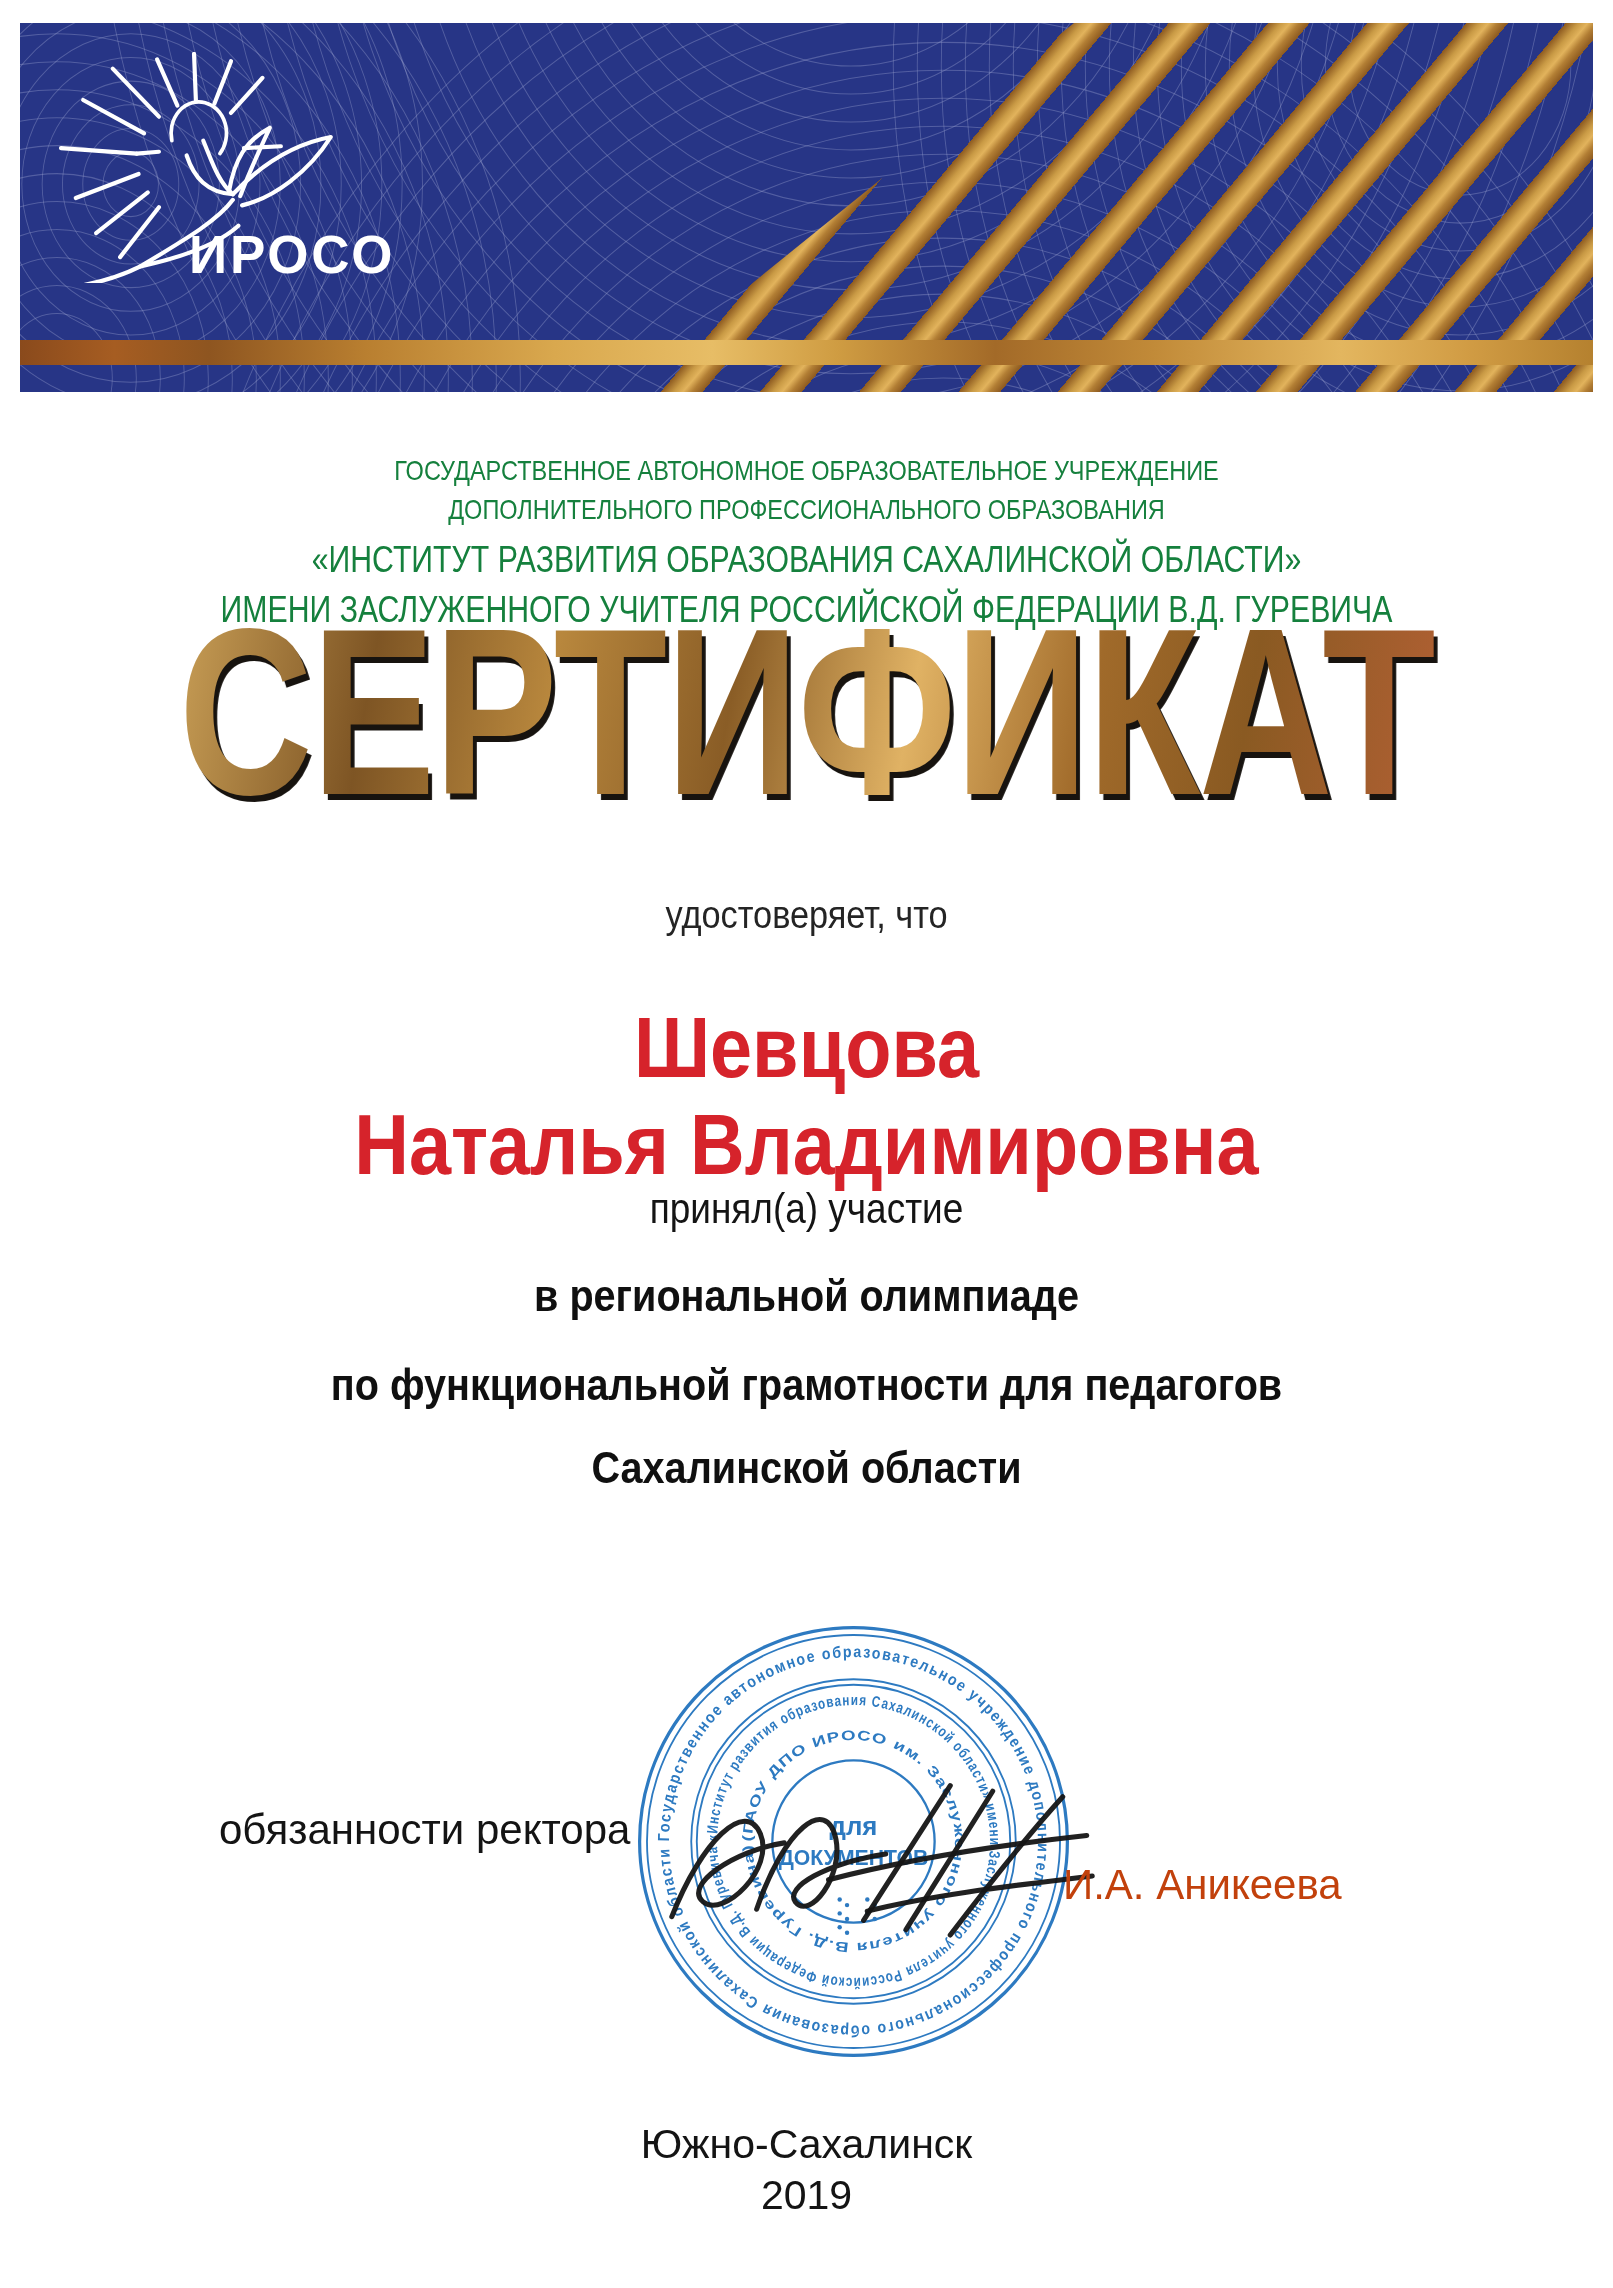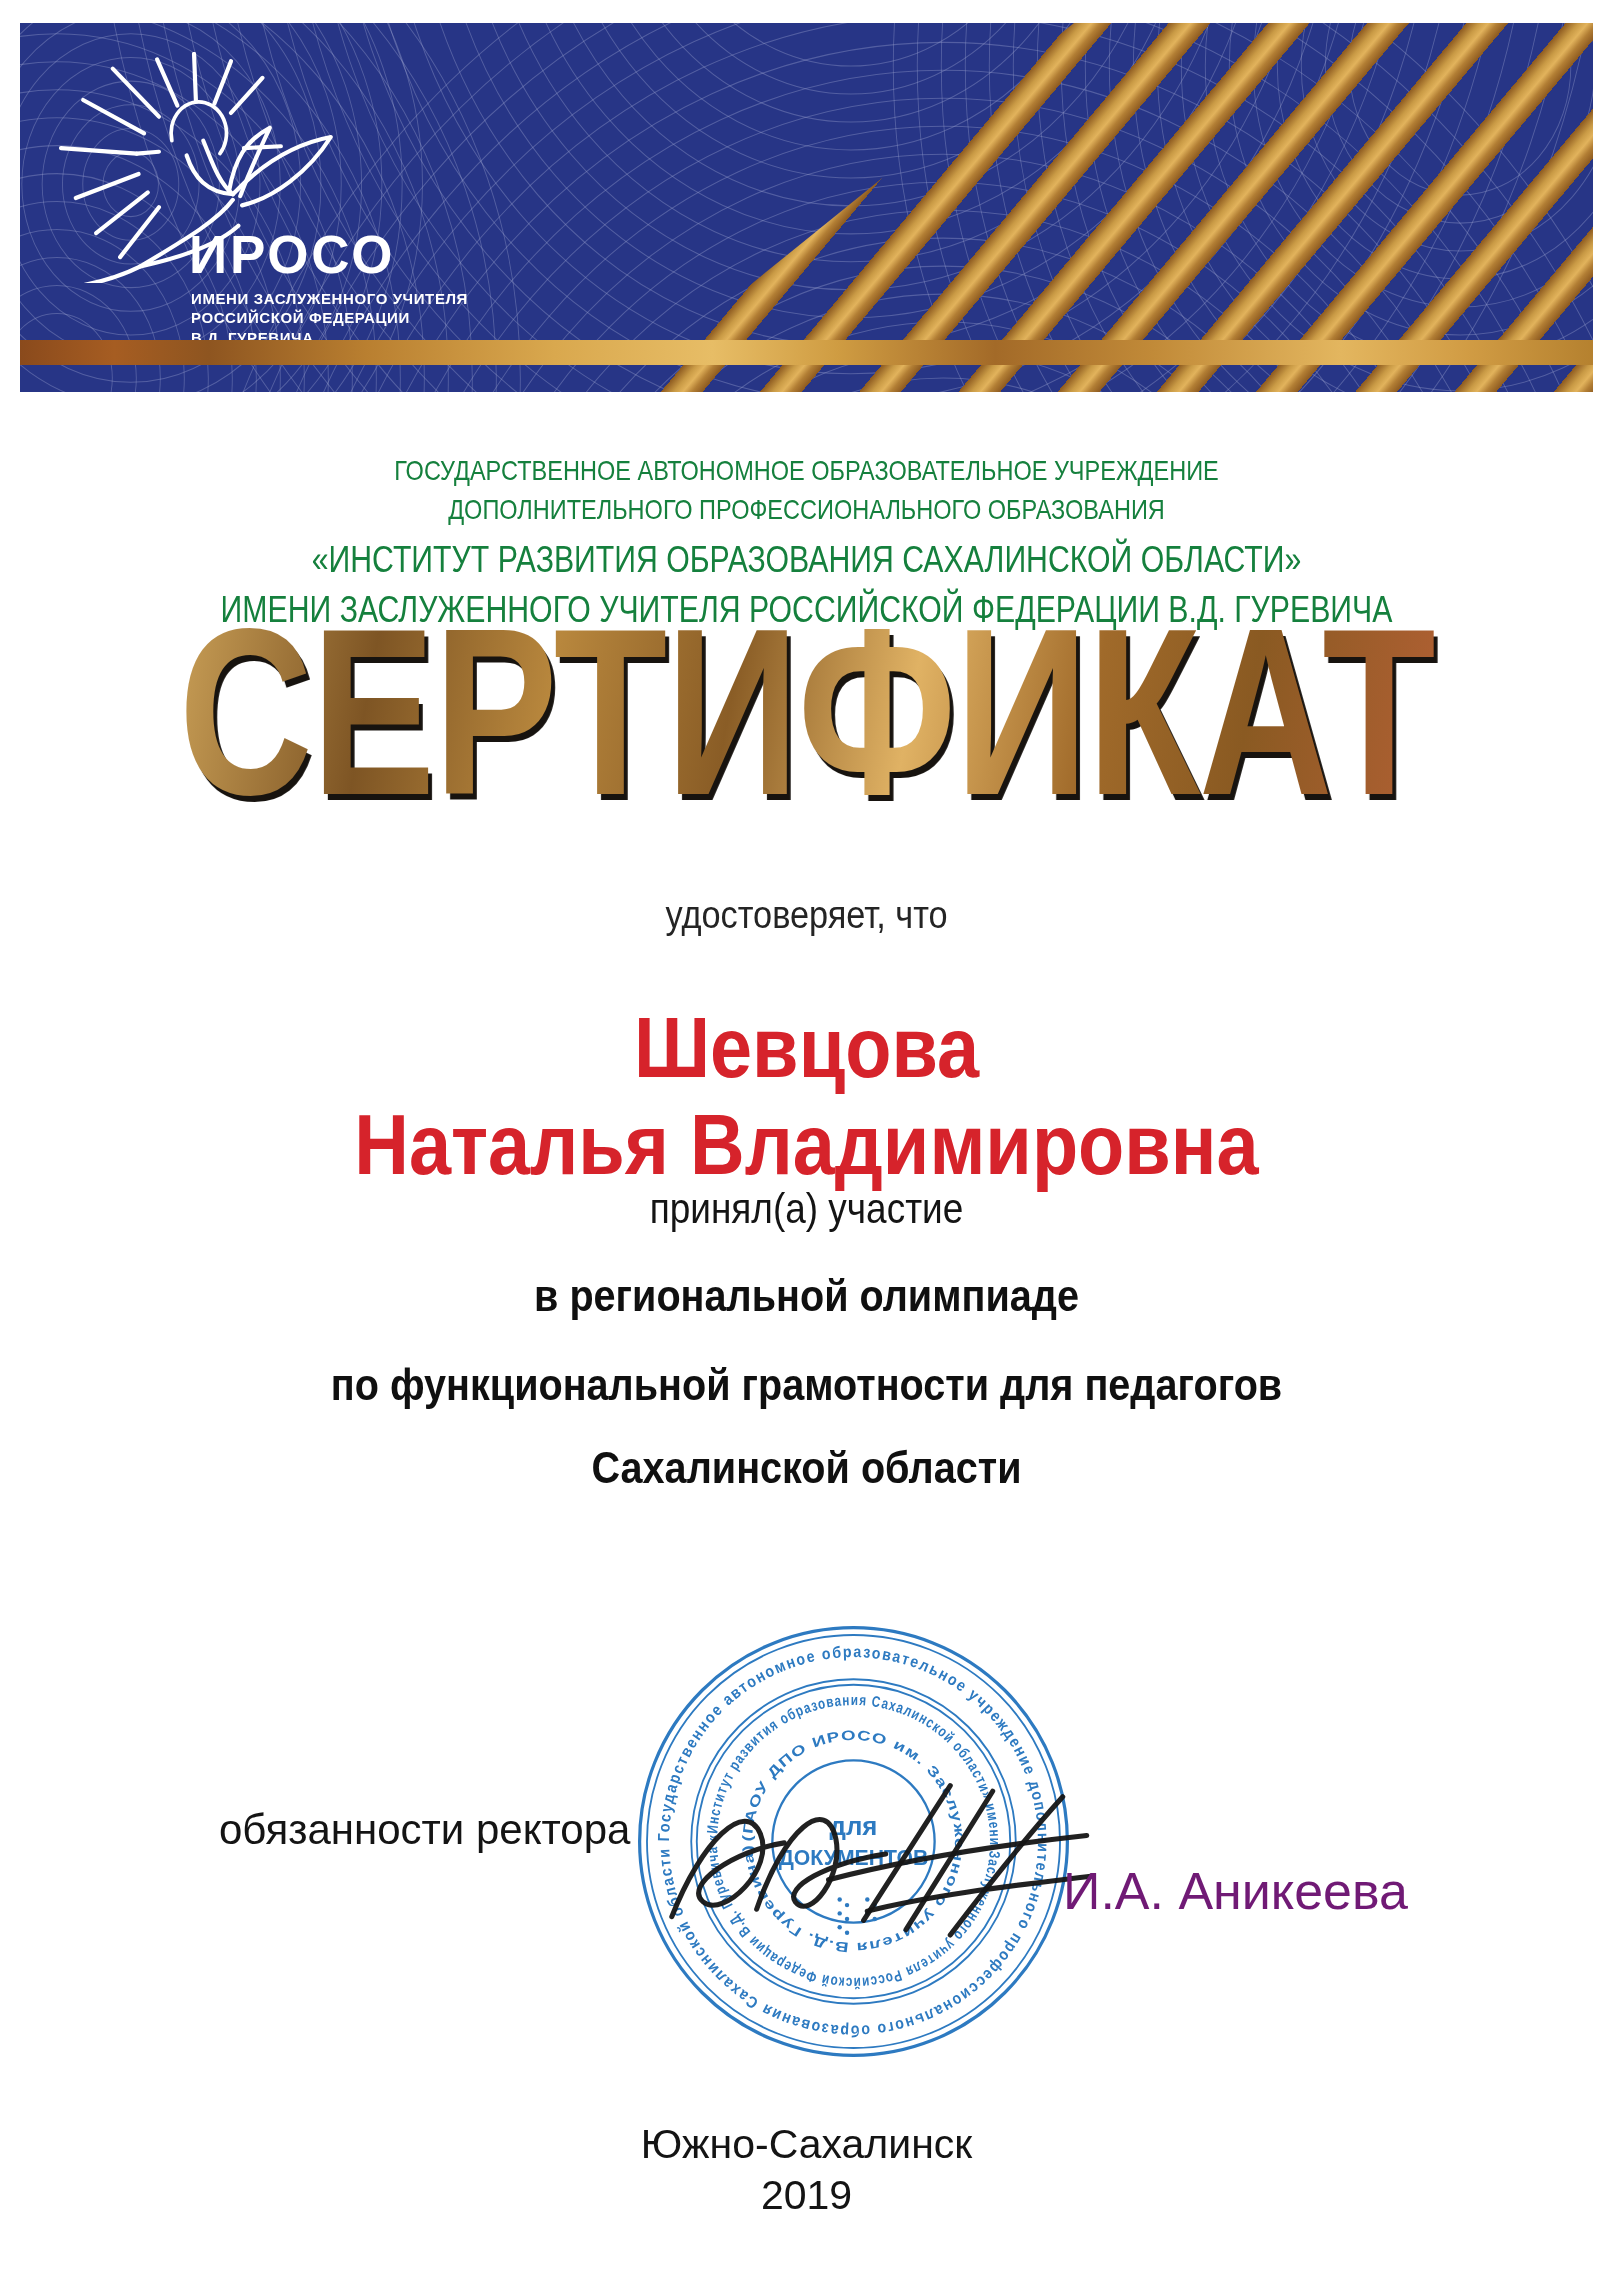--- a/index.html
+++ b/index.html
@@ -49,21 +49,21 @@
   .action{top:1185px;font-size:42px;color:#141414;transform:scaleX(.88);}
   .ev{font-size:45px;font-weight:700;color:#101010;transform:scaleX(.88);}
   .ev1{top:1270px;} .ev2{top:1359px;} .ev3{top:1442px;}
   
   .stamp{position:absolute;left:635px;top:1623px;width:437px;height:437px;}
   .stamp .ring{fill:none;stroke:#2d7ac1;}
   .stamp text{fill:#2d7ac1;font-family:"Liberation Sans","DejaVu Sans",sans-serif;font-weight:700;}
   .sig{position:absolute;left:646px;top:1754px;width:461px;height:222px;}
   .sig path{fill:none;stroke:#151515;stroke-width:5.5;stroke-linecap:round;opacity:.95;}
   .role{position:absolute;left:219px;top:1800px;font-size:42px;line-height:1.42;color:#141414;}
-  .signer{position:absolute;left:1063px;top:1861px;font-size:52px;color:#701a75;}
+  .signer{position:absolute;left:1063px;top:1861px;font-size:42px;color:#c2410c;}
   
   .footer{position:absolute;left:0;right:0;top:2119px;text-align:center;font-size:41px;line-height:1.24;color:#141414;}
 </style>
 </head>
 <body>
 
 <div class="page">
 
   <div class="band">
     <svg class="guilloche" id="guilloche" viewBox="0 0 1704 343" preserveAspectRatio="none">
@@ -192,25 +192,20 @@
 
         <g stroke-width="4.5" stroke-linejoin="round">
           <path d="M 168 96 C 178 120 184 140 200 154 C 172 152 158 136 150 112"></path>
           <path d="M 200 154 C 236 116 274 98 306 92 C 282 130 244 158 210 166"></path>
           <path d="M 196 150 C 202 116 214 96 240 82 C 226 112 216 134 208 156"></path>
           <path d="M 200 160 C 184 182 150 202 100 232 C 146 222 184 208 206 188"></path>
           <path d="M 100 232 C 80 242 60 248 40 252"></path>
         </g>
       </svg>
       <div class="logo-title">ИРОСО</div>
-      <div class="logo-sub">
-        <div>ИМЕНИ ЗАСЛУЖЕННОГО УЧИТЕЛЯ</div>
-        <div>РОССИЙСКОЙ ФЕДЕРАЦИИ</div>
-        <div>В.Д. ГУРЕВИЧА</div>
-      </div>
     </div>
   </div>
   <div class="gold-bar"></div>
 
   <div class="inst">
     <div class="inst-s">ГОСУДАРСТВЕННОЕ АВТОНОМНОЕ ОБРАЗОВАТЕЛЬНОЕ УЧРЕЖДЕНИЕ</div>
     <div class="inst-s mt7">ДОПОЛНИТЕЛЬНОГО ПРОФЕССИОНАЛЬНОГО ОБРАЗОВАНИЯ</div>
     <div class="inst-b mt13">«ИНСТИТУТ РАЗВИТИЯ ОБРАЗОВАНИЯ САХАЛИНСКОЙ ОБЛАСТИ»</div>
     <div class="inst-b mt9">ИМЕНИ ЗАСЛУЖЕННОГО УЧИТЕЛЯ РОССИЙСКОЙ ФЕДЕРАЦИИ В.Д. ГУРЕВИЧА</div>
   </div>

